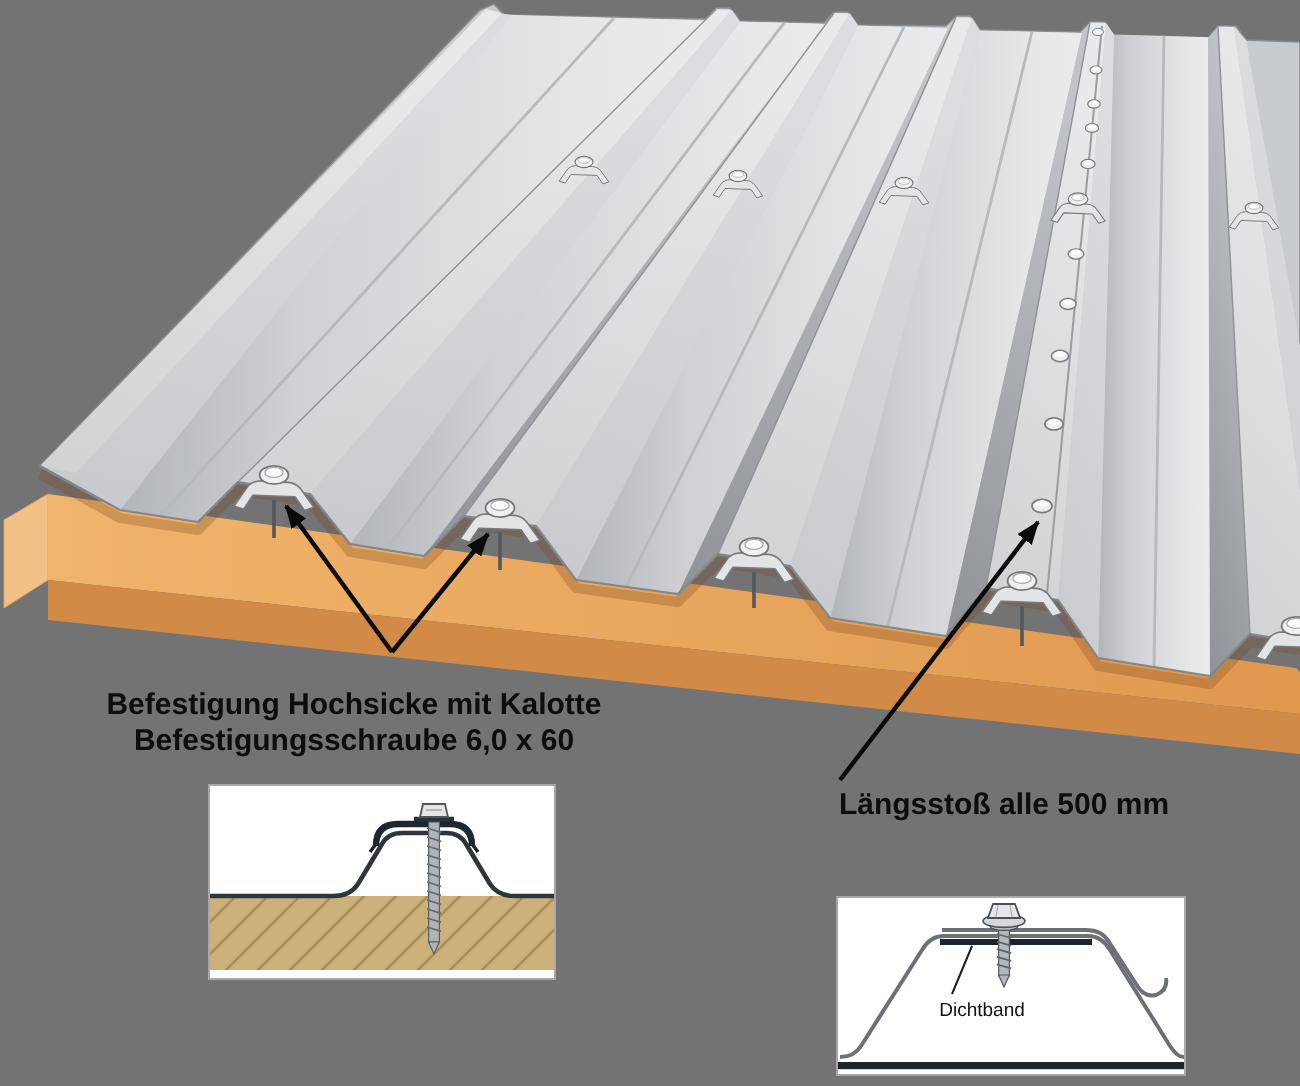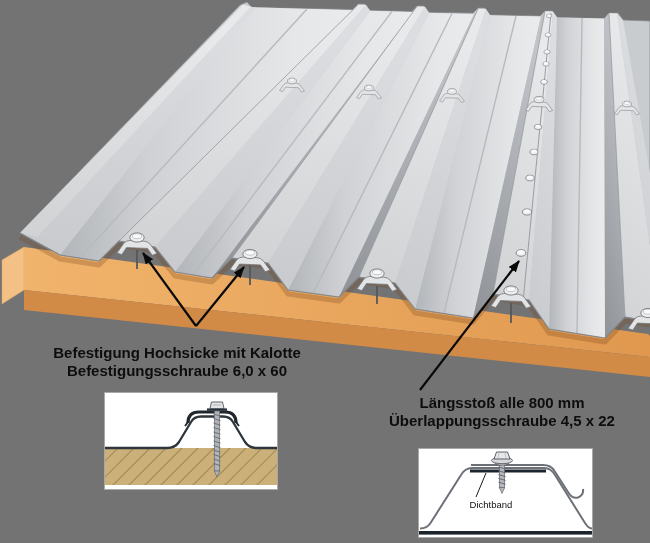--- a/index.html
+++ b/index.html
@@ -176,22 +176,21 @@
       <path d="M 196,326 L 244,267" marker-end="url(#ah)"></path>
       <path d="M 420,390 L 519,261" marker-end="url(#ah)"></path>
     </g>
   </svg>
 
   <div class="main-label" id="label-kalotte">
     <div>Befestigung Hochsicke mit Kalotte</div>
     <div>Befestigungsschraube 6,0 x 60</div>
   </div>
   <div class="main-label" id="label-seam">
-    <div>Längsstoß alle 800 mm</div>
-    <div>Überlappungsschraube 4,5 x 22</div>
+    <div>Längsstoß alle 500 mm</div>
   </div>
 
   <svg class="detail-svg" style="left:104px;top:392px;" width="174" height="98" viewBox="0 0 174 98">
     <defs>
       <clipPath id="woodClip1">
           <rect x="1" y="56" width="172" height="37"></rect>
         </clipPath>
     </defs>
     <rect x="0.5" y="0.5" width="173" height="97" fill="#ffffff" stroke="#a8a8a8" stroke-width="1"></rect>
     <rect x="1" y="56" width="172" height="37" fill="#cbb07a"></rect>

